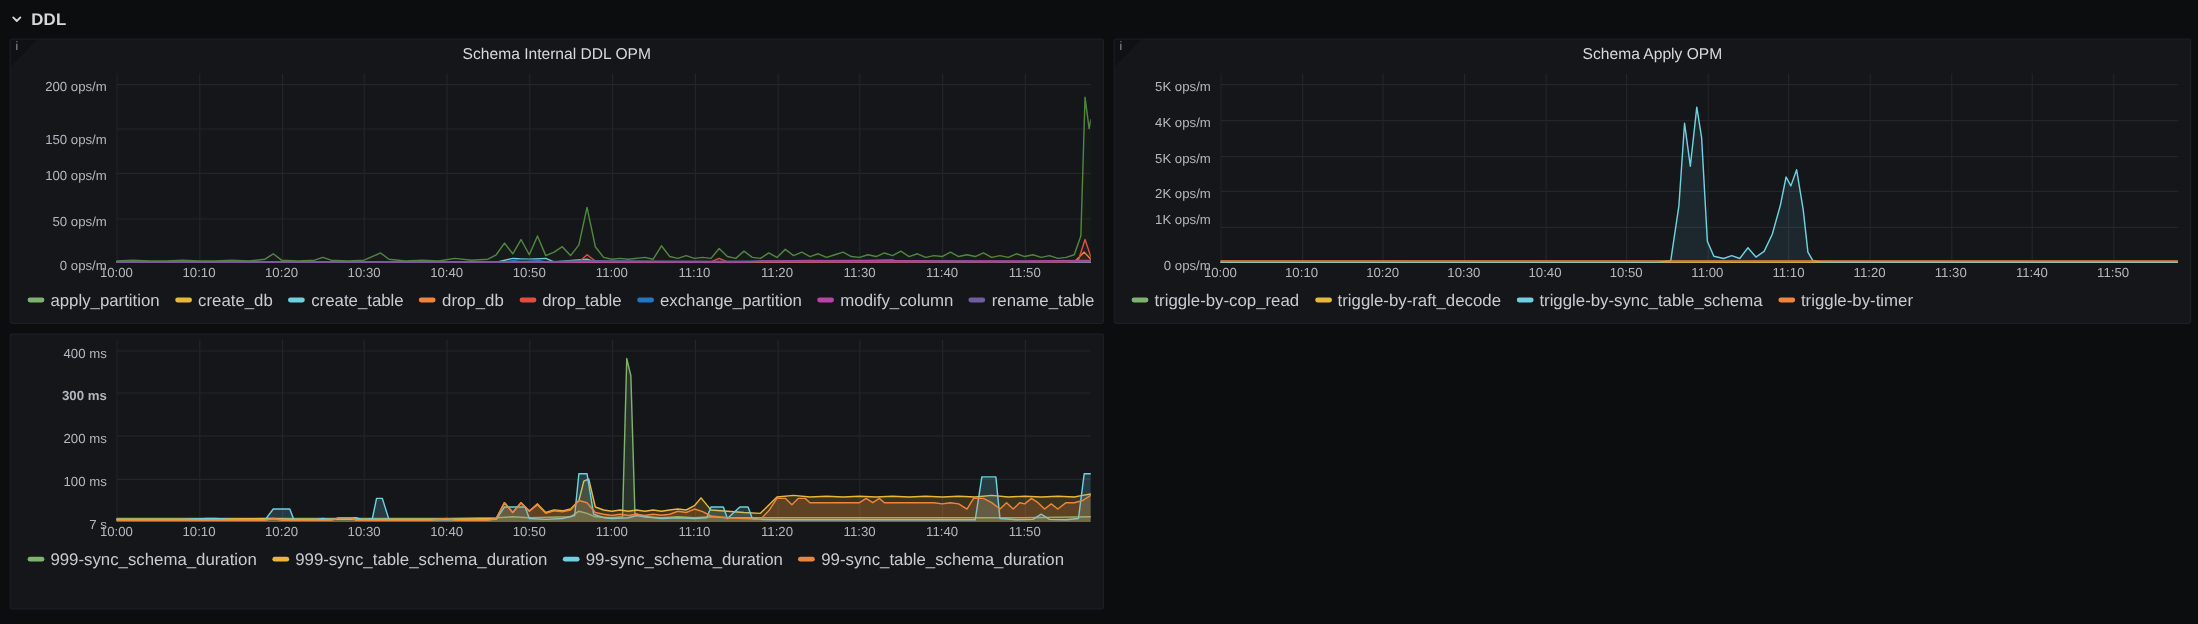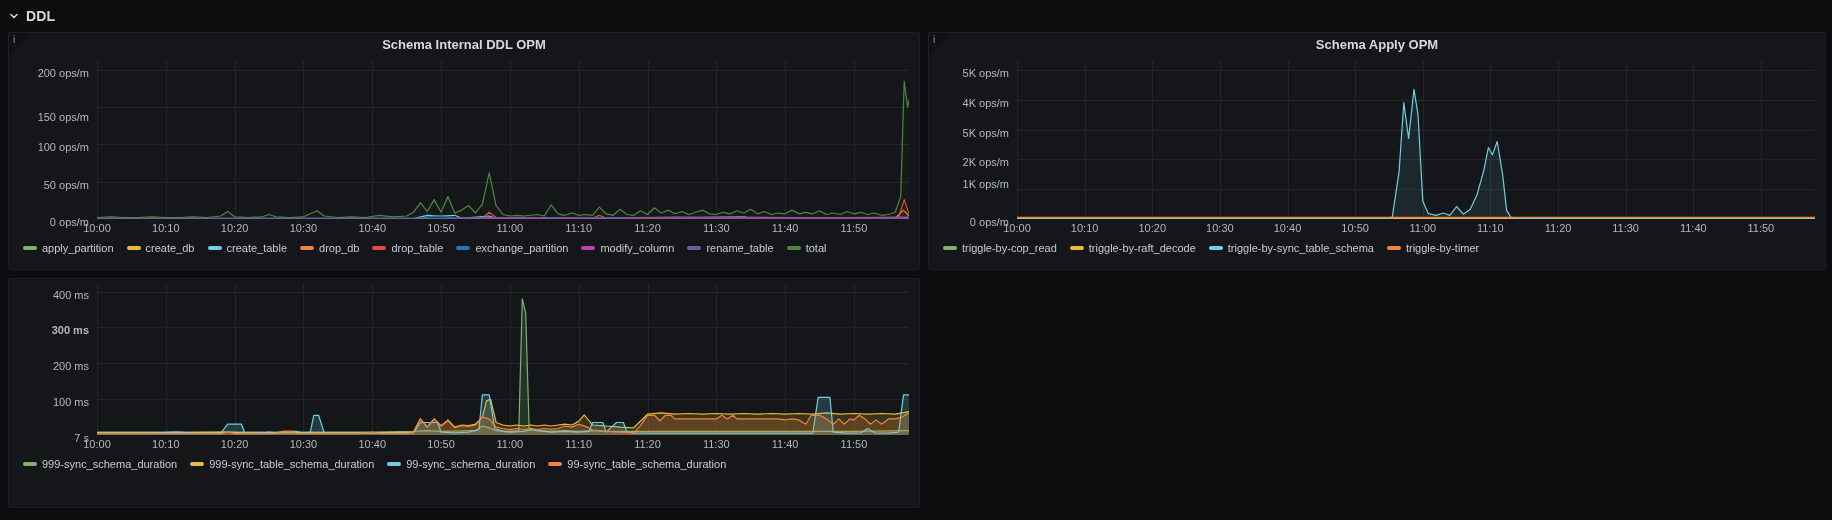--- a/index.html
+++ b/index.html
@@ -16,21 +16,21 @@
   .row-title{font-size:14px;font-weight:700;letter-spacing:.2px;}
   .panel{
     position:absolute;background:#141619;border:1px solid #1d1f24;
     border-radius:2px;
   }
   .panel-1{left:8px;top:32px;width:912px;height:238px;}
   .panel-2{left:928px;top:32px;width:898px;height:238px;}
   .panel-3{left:8px;top:278px;width:912px;height:230px;}
   .panel-title{
     margin:0;height:24px;line-height:24px;text-align:center;
-    font-size:13px;font-weight:700;color:#d8d9da;cursor:pointer;
+    font-size:13px;font-weight:400;color:#d8d9da;cursor:pointer;
   }
   .corner-info{
     position:absolute;top:0;left:0;width:22px;height:22px;
     background:#101114;clip-path:polygon(0 0,100% 0,0 100%);
     cursor:pointer;z-index:3;
   }
   .corner-info .i-glyph{
     position:absolute;top:1px;left:4px;font-size:10px;
     color:#9096a0;font-style:normal;font-weight:400;
   }
@@ -48,21 +48,21 @@
   .xlabels span{
     position:absolute;top:3px;transform:translateX(-50%);
     font-size:11px;color:#b2b8be;white-space:nowrap;
   }
   .legend{
     display:flex;align-items:center;gap:13px;
     padding:6px 8px 0 14px;overflow:hidden;white-space:nowrap;
   }
   .legend-item{display:flex;align-items:center;gap:5px;cursor:pointer;flex:none;}
   .legend-swatch{width:14px;height:4px;border-radius:2px;flex:none;}
-  .legend-label{font-size:11px;color:#c8ccd2;}
+  .legend-label{font-size:14px;color:#c8ccd2;}
 </style>
 </head>
 <body>
 
 <div class="row-header">
   <span class="row-chevron">
     <svg width="12" height="12" viewBox="0 0 24 24" fill="none" stroke="#d8d9da" stroke-width="3" stroke-linecap="round" stroke-linejoin="round">
         <polyline points="6 9 12 15 18 9"></polyline>
       </svg>
   </span>

